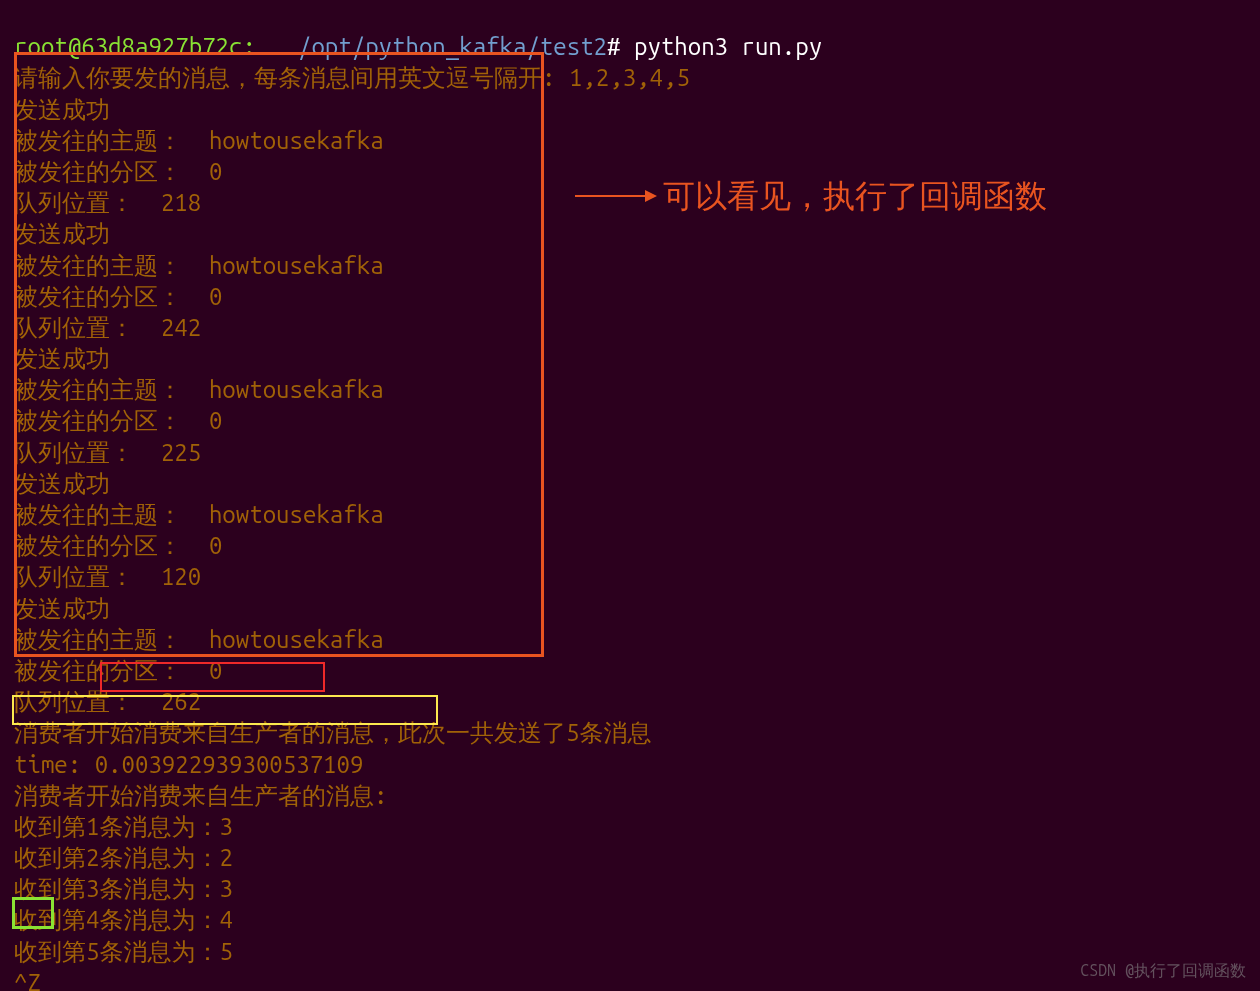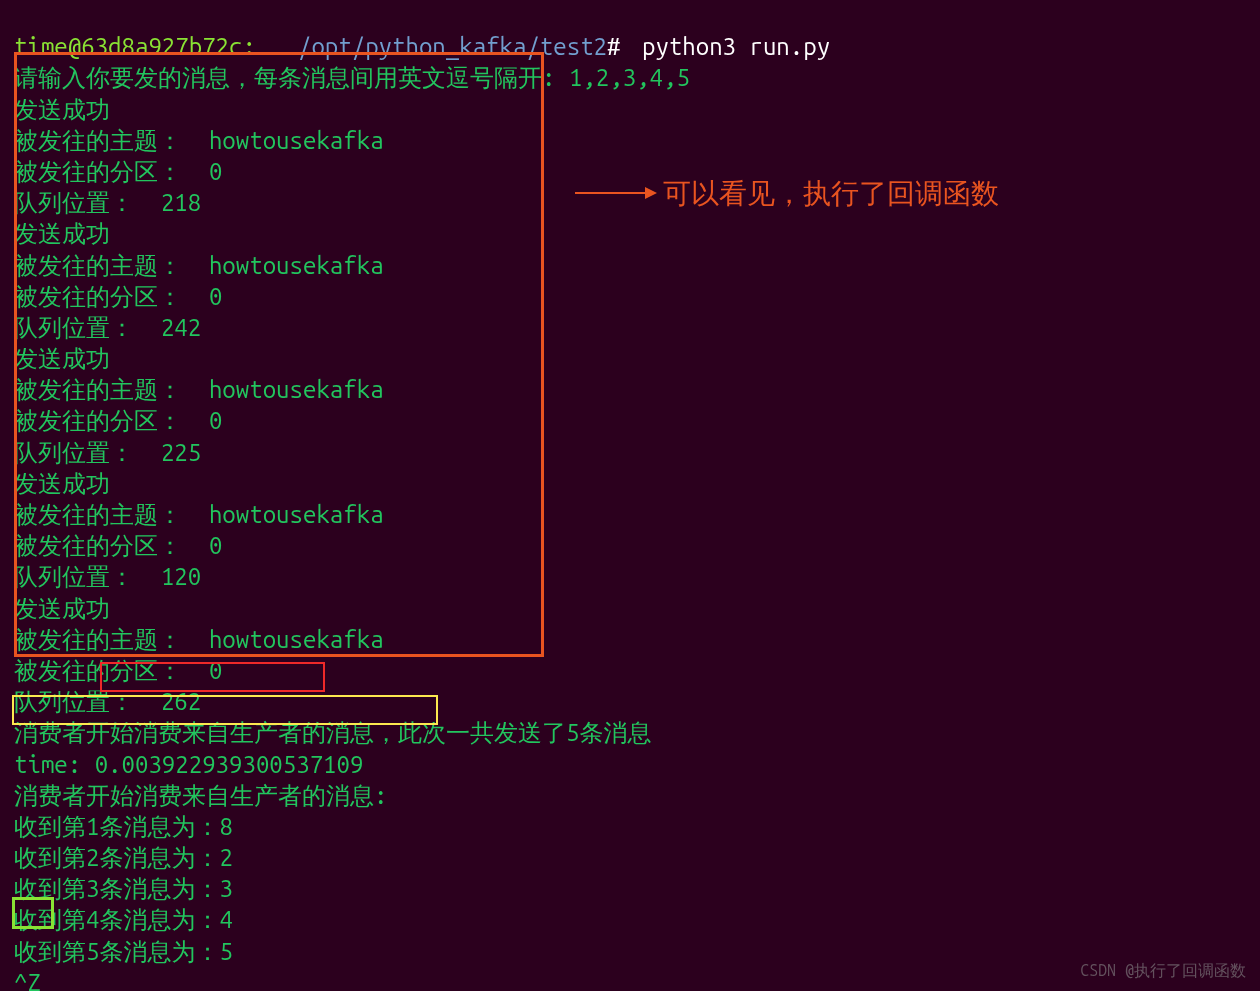--- a/index.html
+++ b/index.html
@@ -14,37 +14,37 @@
     overflow: hidden;
     line-height: 1.3;
   }
   .terminal {
     padding: 0 14px;
     white-space: pre;
   }
   .prompt-user { color: #8ae234; }
   .prompt-path { color: #729fcf; margin-left: 42px; }
   .prompt-symbol { color: #ffffff; }
-  .command { color: #ffffff; margin-left: 8px; }
-  .output { color: #22c55e; }
+  .command { color: #ffffff; }
+  .output { color: #a16207; }
   .orange-box {
     position: absolute;
     left: 14px;
     top: 52px;
     width: 530px;
     height: 605px;
     border: 3px solid #e95420;
     pointer-events: none;
   }
   .annotation-arrow {
     position: absolute;
     left: 575px;
     top: 175px;
     color: #e95420;
-    font-size: 28px;
+    font-size: 32px;
     display: flex;
     align-items: center;
     gap: 8px;
   }
   .arrow-line {
     width: 80px;
     height: 2px;
     background: #e95420;
     position: relative;
   }
@@ -90,21 +90,21 @@
     bottom: 10px;
     color: #888888;
     font-size: 16px;
     opacity: 0.6;
   }
 </style>
 </head>
 <body>
 
 <div class="terminal">
-<span><span class="prompt-user">time@63d8a927b72c</span><span class="prompt-user">:</span><span class="prompt-path">/opt/python_kafka/test2</span><span class="prompt-symbol">#</span> <span class="command">python3 run.py</span></span>
+<span><span class="prompt-user">root@63d8a927b72c</span><span class="prompt-user">:</span><span class="prompt-path">/opt/python_kafka/test2</span><span class="prompt-symbol">#</span> <span class="command">python3 run.py</span></span>
 <span class="output">请输入你要发的消息，每条消息间用英文逗号隔开: 1,2,3,4,5</span>
 <span class="output">发送成功</span>
 <span class="output">被发往的主题：  howtousekafka</span>
 <span class="output">被发往的分区：  0</span>
 <span class="output">队列位置：  218</span>
 <span class="output">发送成功</span>
 <span class="output">被发往的主题：  howtousekafka</span>
 <span class="output">被发往的分区：  0</span>
 <span class="output">队列位置：  242</span>
 <span class="output">发送成功</span>
@@ -115,21 +115,21 @@
 <span class="output">被发往的主题：  howtousekafka</span>
 <span class="output">被发往的分区：  0</span>
 <span class="output">队列位置：  120</span>
 <span class="output">发送成功</span>
 <span class="output">被发往的主题：  howtousekafka</span>
 <span class="output">被发往的分区：  0</span>
 <span class="output">队列位置：  262</span>
 <span class="output">消费者开始消费来自生产者的消息，此次一共发送了5条消息</span>
 <span class="output">time: 0.003922939300537109</span>
 <span class="output">消费者开始消费来自生产者的消息:</span>
-<span class="output">收到第1条消息为：8</span>
+<span class="output">收到第1条消息为：3</span>
 <span class="output">收到第2条消息为：2</span>
 <span class="output">收到第3条消息为：3</span>
 <span class="output">收到第4条消息为：4</span>
 <span class="output">收到第5条消息为：5</span>
 <span class="output">^Z</span>
 
 </div>
 
 <div class="orange-box"></div>
 

